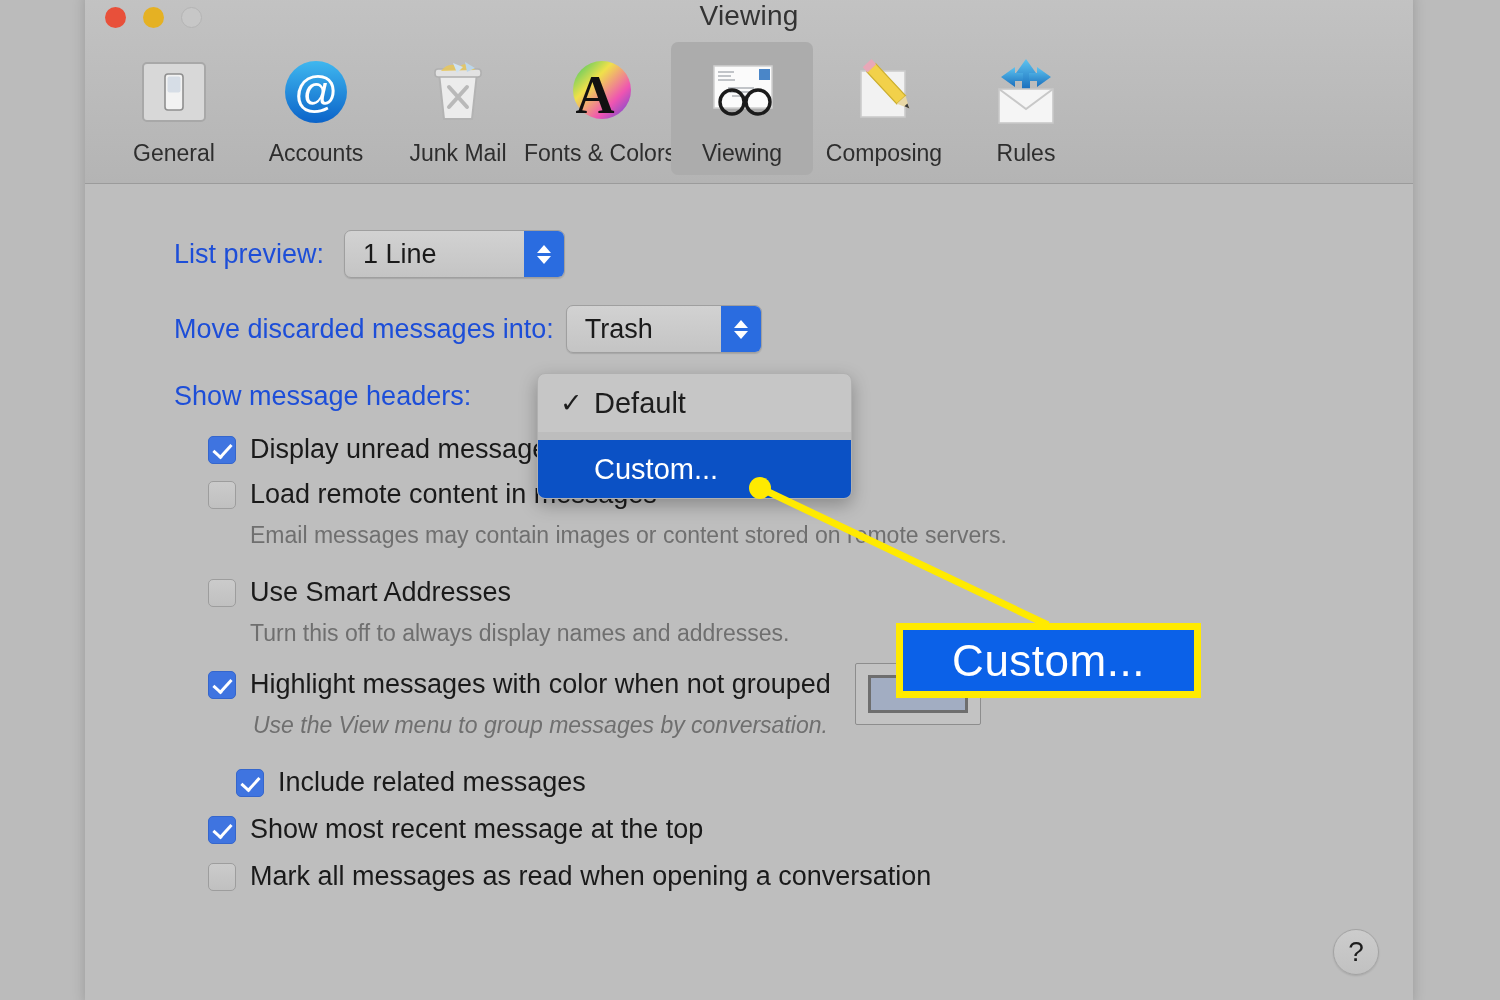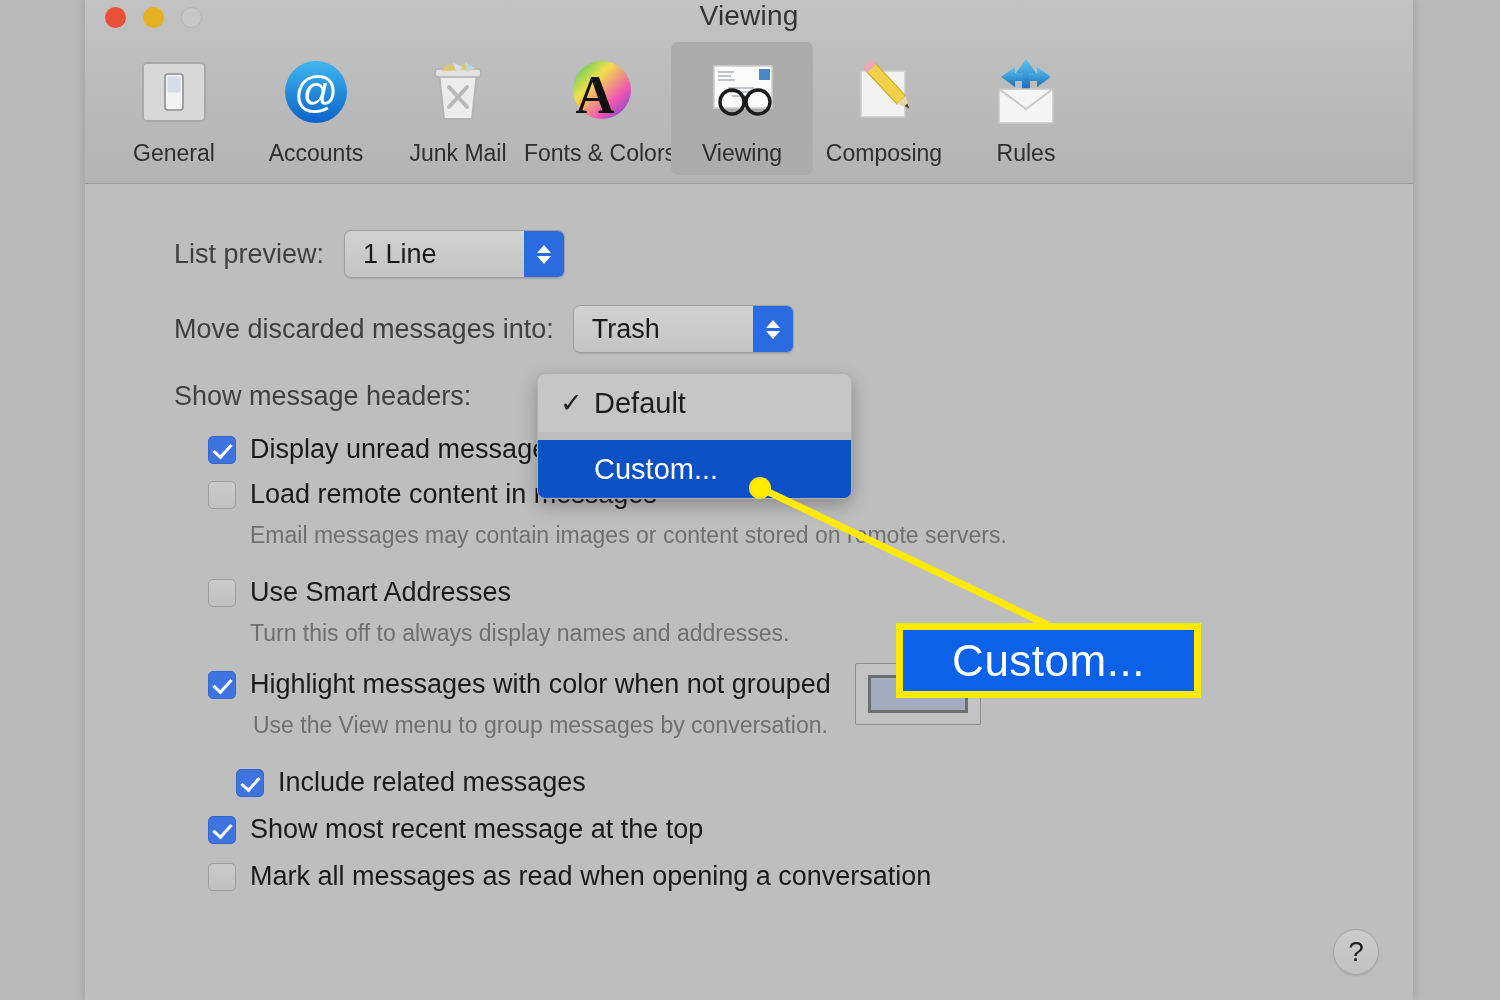--- a/index.html
+++ b/index.html
@@ -114,21 +114,21 @@
     box-sizing: border-box;
   }
 
   .row {
     display: flex;
     align-items: center;
   }
 
   .form-label {
     font-size: 27px;
-    color: #404040;
+    color: #1d4ed8;
     white-space: nowrap;
   }
 
   
   .popup {
     position: relative;
     display: inline-flex;
     align-items: center;
     height: 48px;
     border-radius: 7px;
@@ -466,21 +466,21 @@
           <span class="popup-text">1 Line</span>
           <span class="popup-arrows" style="margin-left:auto;">
             <span class="chev chev-up"></span>
               <span class="chev chev-down"></span>
           </span>
         </div>
       </div>
 
       <div class="row" style="margin-left:89px; margin-top:27px;">
         <span class="form-label">Move discarded messages into:</span>
-        <div class="popup" style="margin-left:19px; width:221px;">
+        <div class="popup" style="margin-left:12px; width:196px;">
           <span class="popup-text">Trash</span>
           <span class="popup-arrows" style="margin-left:auto;">
             <span class="chev chev-up"></span>
               <span class="chev chev-down"></span>
           </span>
         </div>
       </div>
 
       <div class="row" style="margin-left:89px; margin-top:28px;">
         <span class="form-label">Show message headers:</span>
@@ -504,21 +504,21 @@
       </div>
       <div class="hint" style="margin-left:165px; margin-top:12px;">Turn this off to always display names and addresses.</div>
 
 
       <div class="row" style="margin-left:123px; margin-top:22px; align-items:flex-start;text-align:center;">
         <div style="display:flex; flex-direction:column;">
           <div class="cb-row">
             <span class="checkbox on"></span>
             <span class="cb-label">Highlight messages with color when not grouped</span>
           </div>
-          <div class="hint" style="margin-left:42px; margin-top:12px;">Use the View menu to group messages by conversation.</div>
+          <div class="hint" style="margin-left:42px; margin-top:12px;font-style:italic;">Use the View menu to group messages by conversation.</div>
         </div>
         <div class="swatch-frame" style="margin-left:24px; margin-top:-6px;">
           <span class="swatch-inner"></span>
         </div>
       </div>
 
       <div class="cb-row" style="margin-left:123px; margin-top:28px;padding-left:28px;">
         <span class="checkbox on"></span>
         <span class="cb-label">Include related messages</span>
       </div>

